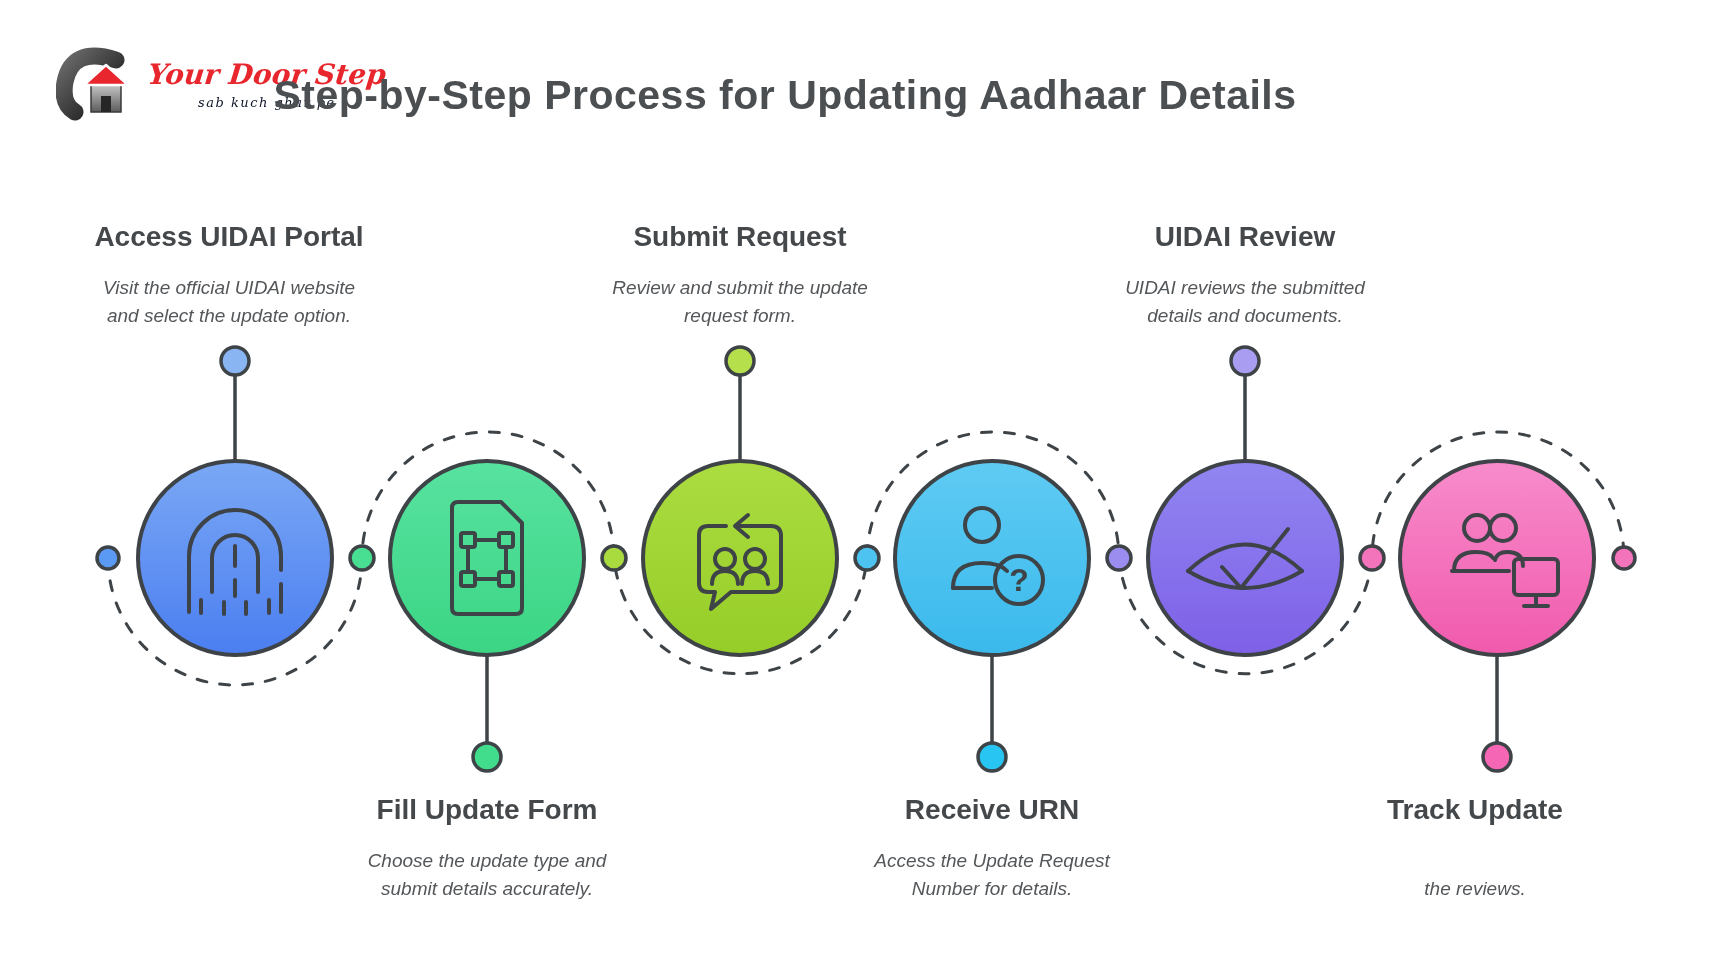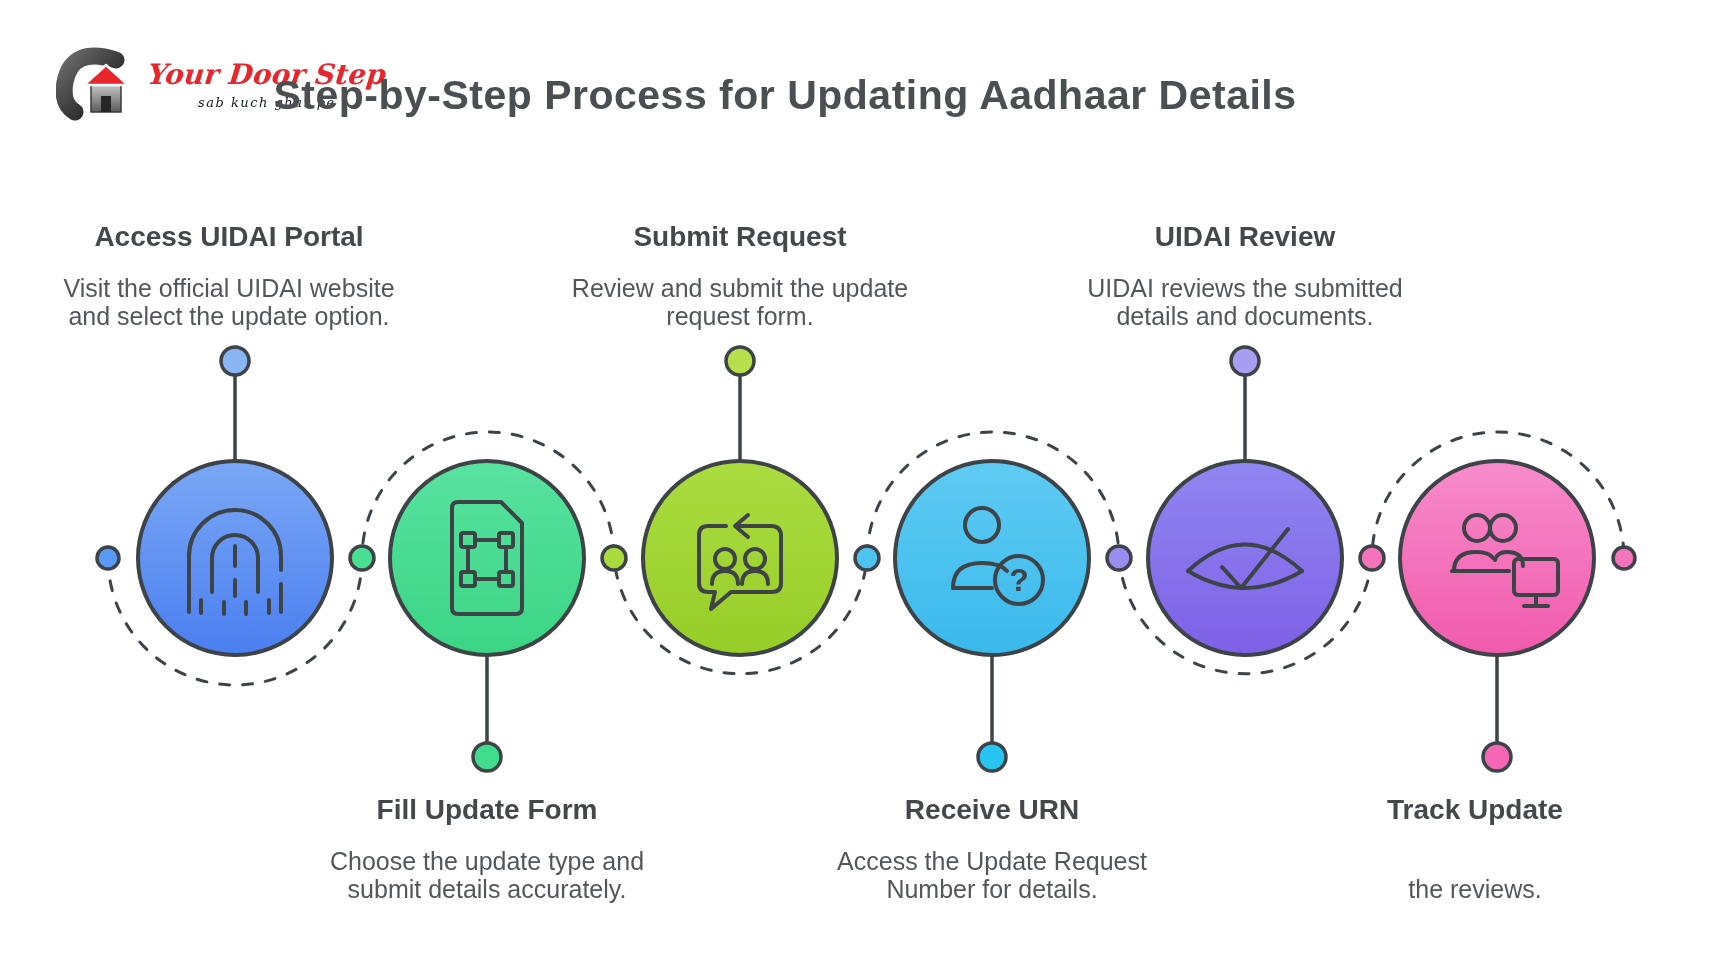--- a/index.html
+++ b/index.html
@@ -18,21 +18,21 @@
     font-family:"DejaVu Serif", serif; font-style:italic; font-size:13px;
     color:#0f172a; letter-spacing:1.5px; margin-top:4px; white-space:nowrap;
   }
   .page-title {
     position:absolute; top:72px; left:0; width:1570px; text-align:center;
     font-size:41px; font-weight:bold; color:var(--title); letter-spacing:0.5px;
   }
   
   .step-text { position:absolute; width:400px; text-align:center; }
   .step-text h2 { font-size:28px; line-height:34px; font-weight:bold; color:var(--heading); margin:0 0 20px 0; }
-  .step-text p  { font-size:25px; line-height:28px; color:var(--desc); margin:0; }
+  .step-text p  { font-size:19px; line-height:28px; color:var(--desc); margin:0;font-style:italic; }
   
   .diagram-svg { position:absolute; left:0; top:0; width:1731px; height:975px; }
   .dash-path { fill:none; stroke:var(--stroke); stroke-width:3; stroke-dasharray:10 13; stroke-linecap:round; }
   .pin-line  { stroke:var(--stroke); stroke-width:3.5; }
   .pin-dot, .node-dot { stroke:var(--stroke); stroke-width:3.5; }
   .main-circle { stroke:var(--stroke); stroke-width:4; }
   .st-top { stop-color:var(--ct); }
   .st-bot { stop-color:var(--cb); }
   .icon path, .icon circle, .icon rect {
     fill:none; stroke:var(--stroke); stroke-width:4;

